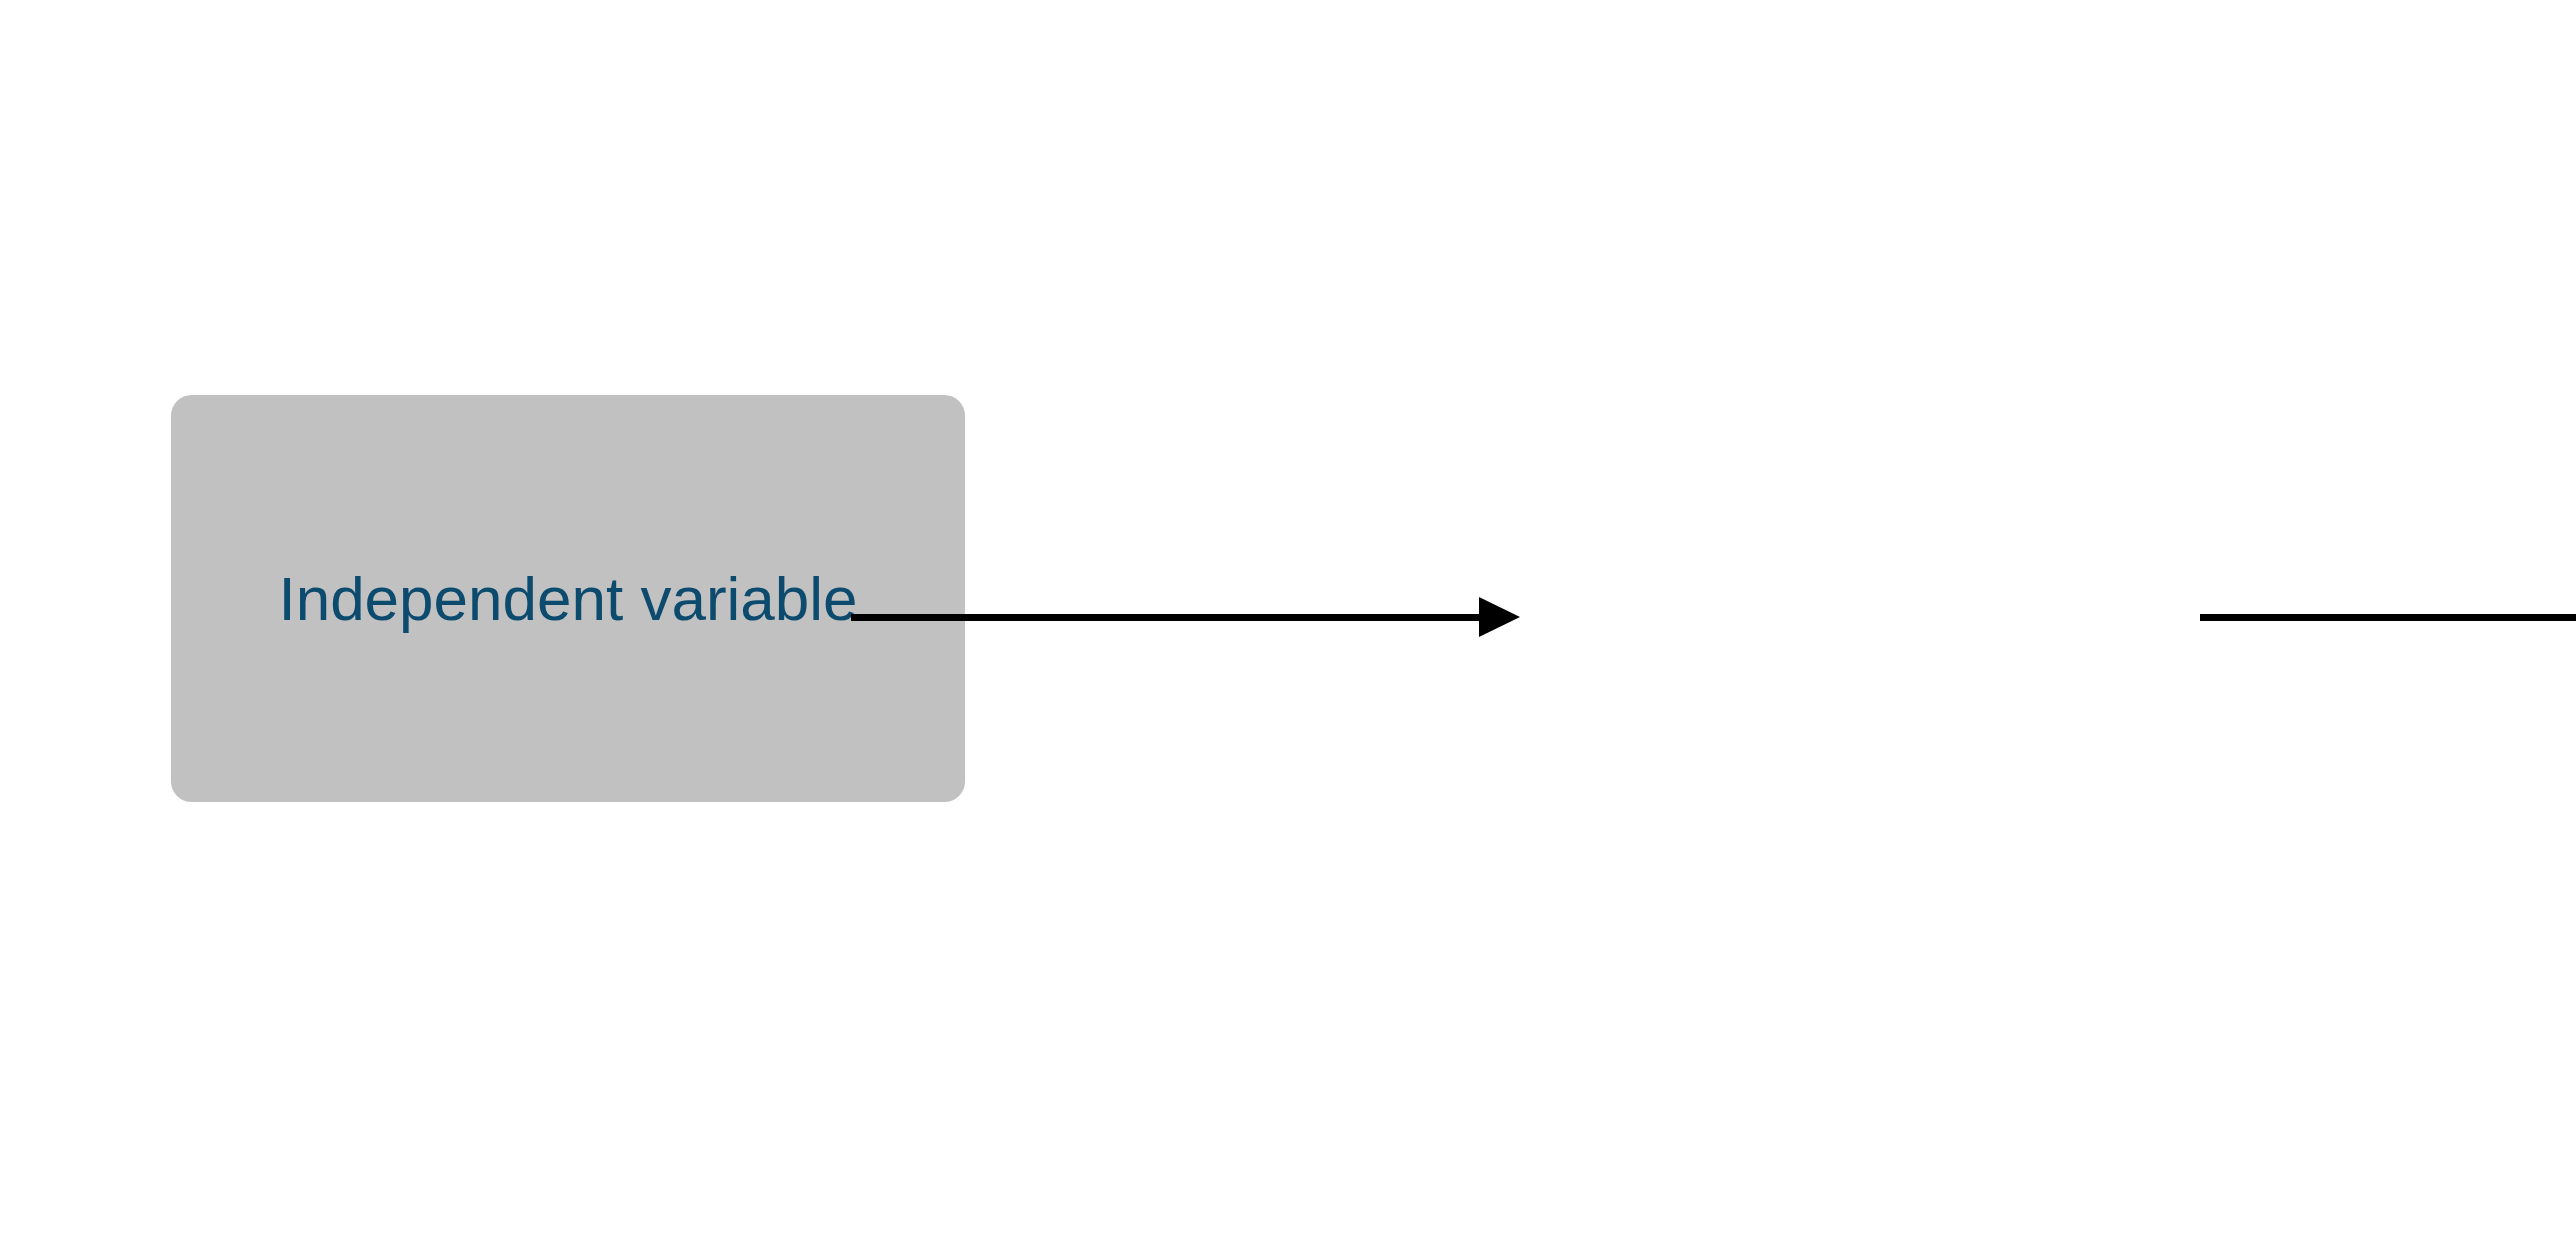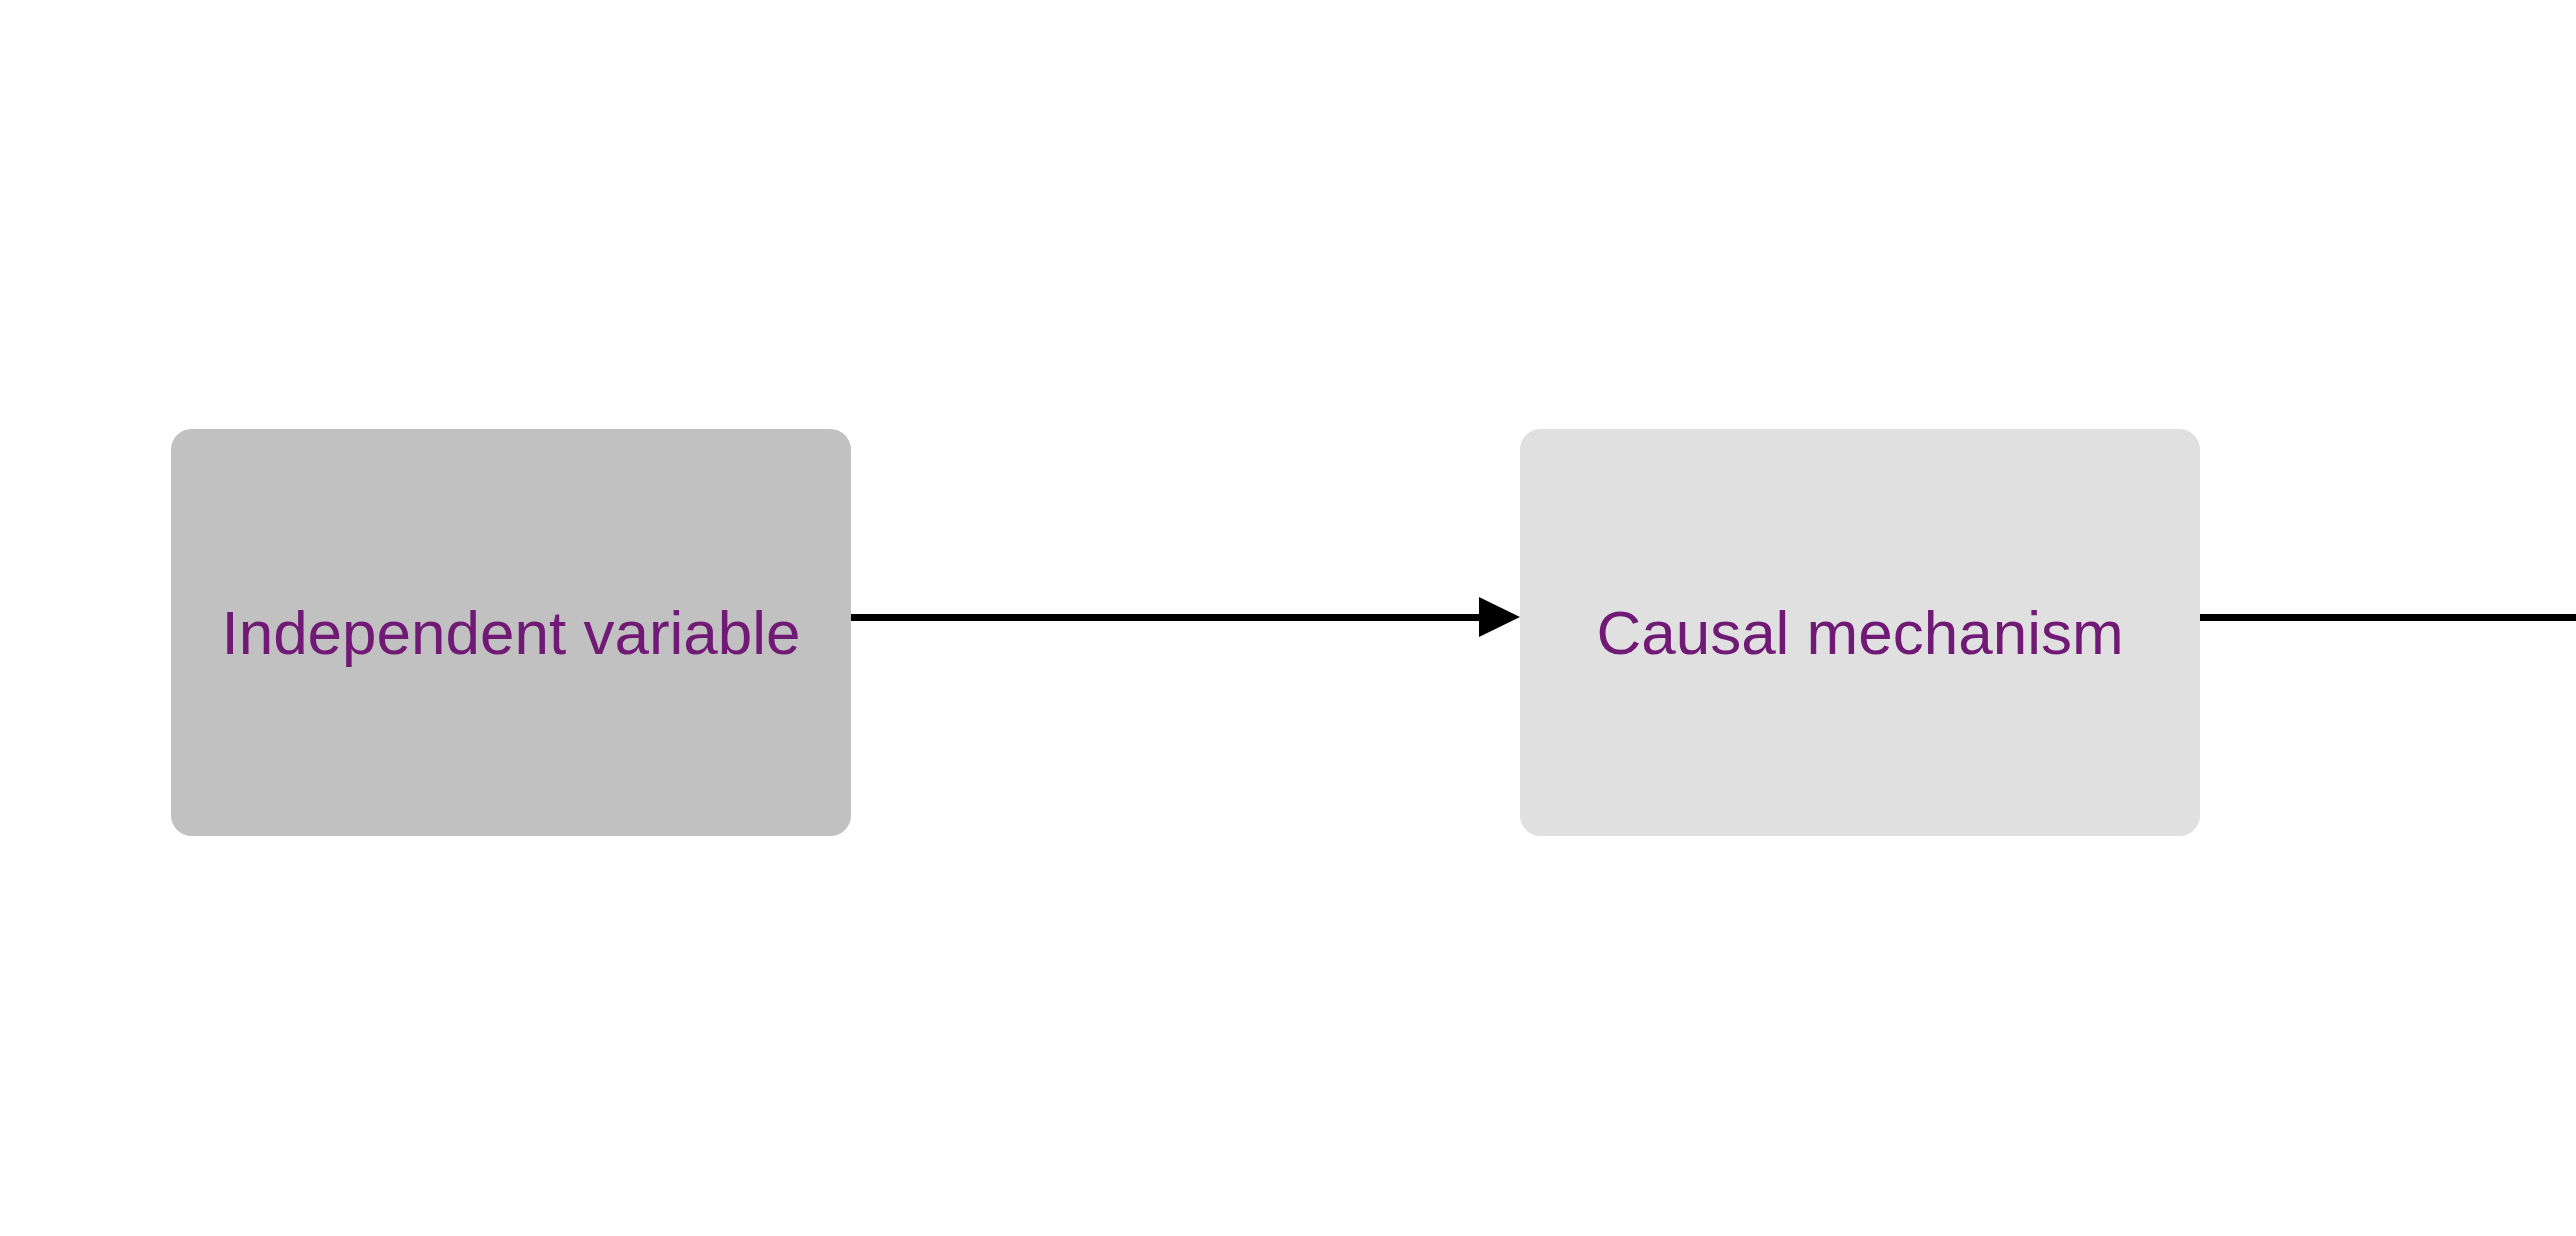--- a/index.html
+++ b/index.html
@@ -10,28 +10,28 @@
   #canvas {
     position: relative;
     width: 3709px;
     height: 1236px;
     background: #ffffff;
     font-family: "Liberation Sans", sans-serif;
     overflow: hidden;
   }
   .node {
     position: absolute;
-    top: 429px;
+    top: 395px;
     height: 407px;
-    width: 680px;
+    width: 794px;
     border-radius: 20.6px;
     display: flex;
     align-items: center;
     justify-content: center;
-    color: #701a75;
+    color: #0c4a6e;
     font-size: 62px;
     line-height: 1;
     white-space: nowrap;
     box-sizing: border-box;
   }
   #node-independent { left: 171px; }
   #node-causal     { left: 1520px; }
 
   .edge { position: absolute; }
   .edge-shaft {
@@ -60,23 +60,20 @@
 
   <div class="node" id="node-independent" style="background-color: rgb(193, 193, 193);">
     <span>Independent variable</span>
   </div>
 
   <div class="edge">
     <div class="edge-shaft" id="edge1-shaft"></div>
     <div class="edge-head" id="edge1-head"></div>
   </div>
 
-  <div class="node" id="node-causal" style="background-color: rgb(224, 224, 224);">
-    <span>Causal mechanism</span>
-  </div>
 
   <div class="edge">
     <div class="edge-shaft" id="edge2-shaft"></div>
 
   </div>
 
 </div>
 
 
 </body></html>

